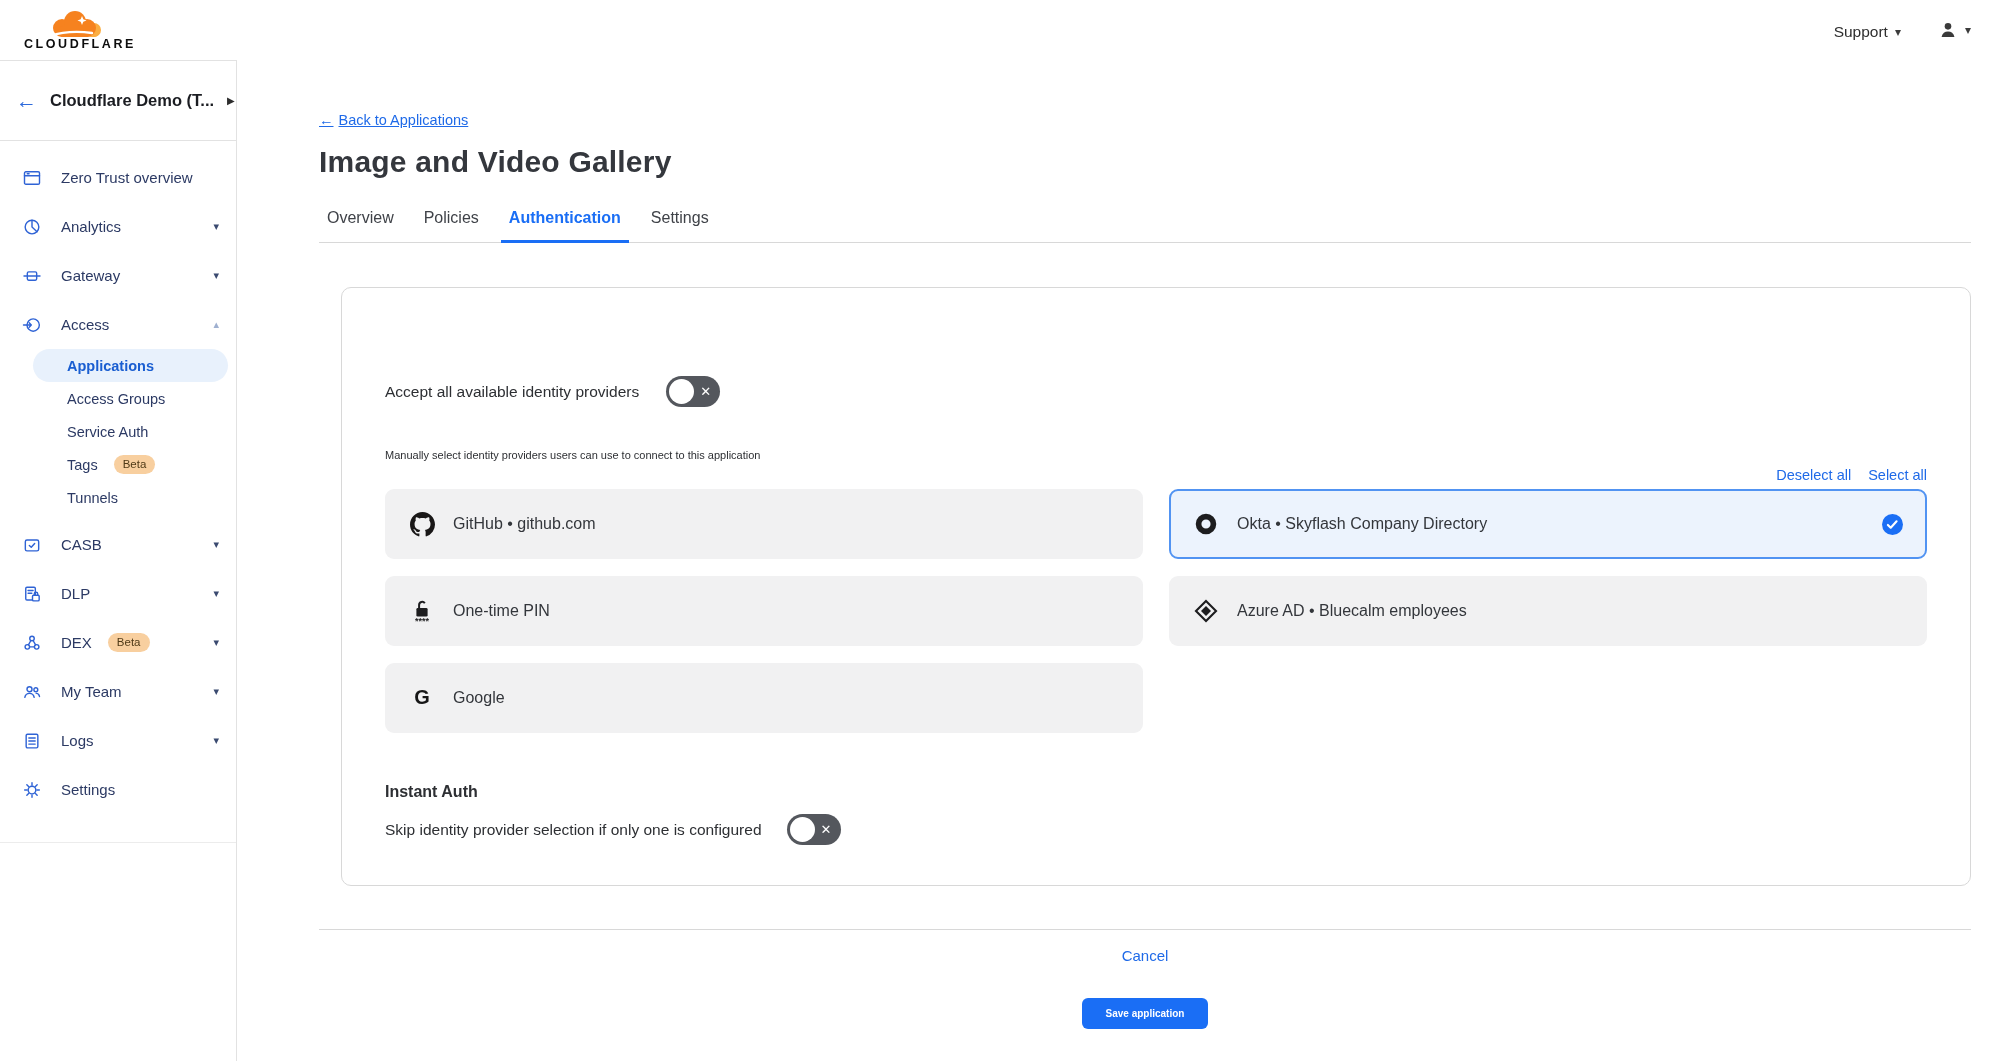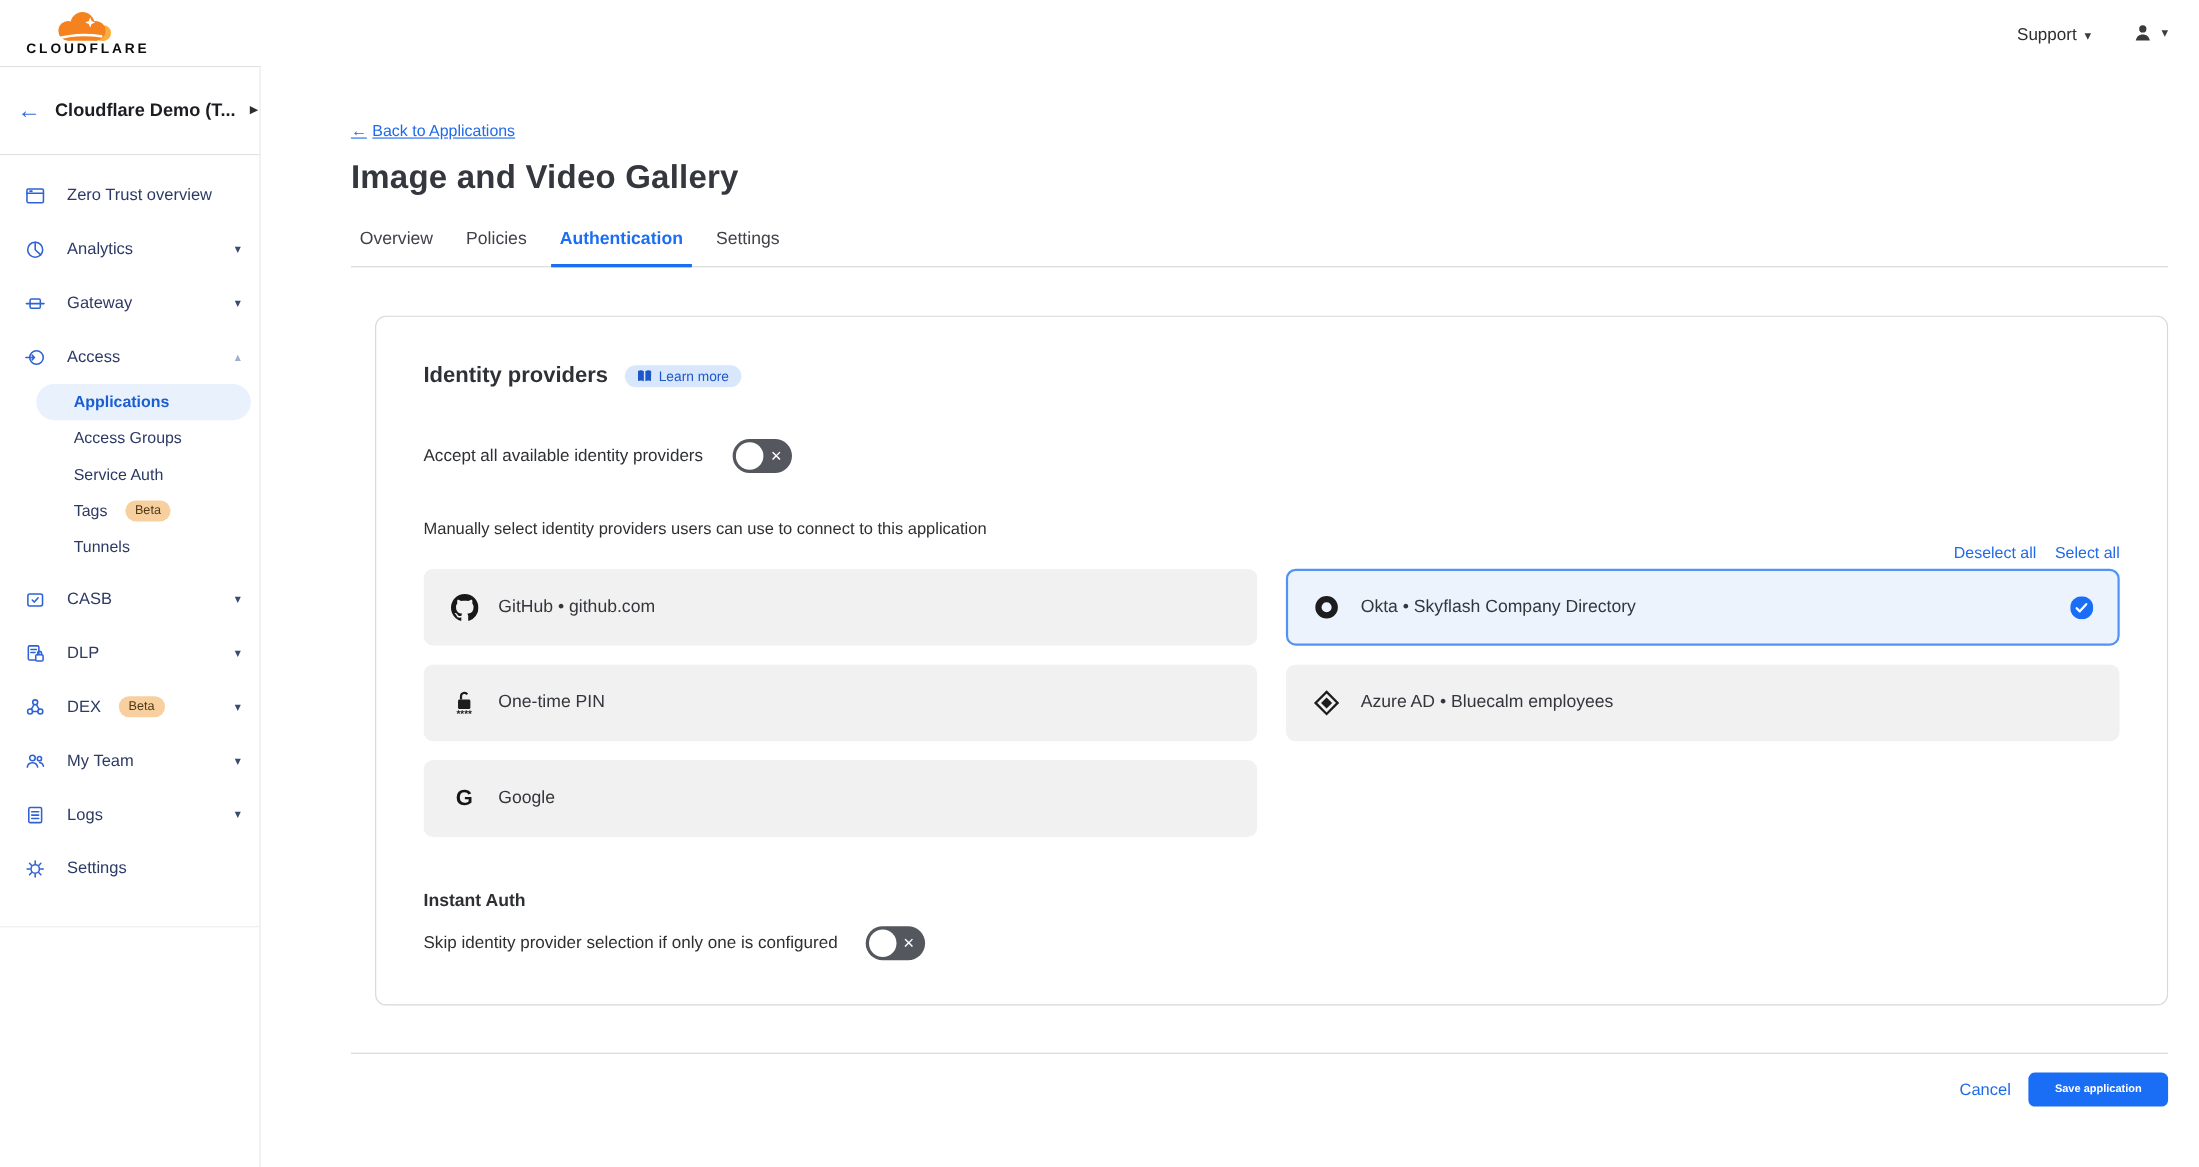--- a/index.html
+++ b/index.html
@@ -62,39 +62,39 @@
 
   .toggle-row { display:flex; align-items:center; margin-top:46px; }
   .toggle-label { font-size:15.5px; color:#2d2f33; }
   .toggle { position:relative; width:54px; height:31px; background:#54575d; border-radius:16px;
     margin-left:27px; cursor:pointer; flex:none; }
   .toggle .knob { position:absolute; left:3px; top:3px; width:25px; height:25px;
     background:#fff; border-radius:50%; }
   .toggle .tx { position:absolute; right:9px; top:50%; transform:translateY(-52%);
     color:#fff; font-size:13px; font-weight:bold; }
 
-  .manual-label { margin-top:42px; font-size:15px; color:#2d2f33; }
+  .manual-label { margin-top:42px; font-size:11px; color:#2d2f33; }
   .select-links { display:flex; justify-content:flex-end; gap:17px; margin-top:6px;
     font-size:14.5px; }
   .select-links span { color:#1f6ae8; cursor:pointer; }
 
   .providers { margin-top:6px; display:grid; grid-template-columns:1fr 1fr; column-gap:26px; row-gap:17px; }
   .tile { height:70px; background:#f1f1f2; border:2px solid transparent; border-radius:9px;
     display:flex; align-items:center; padding:0 22px; cursor:pointer; }
   .tile.selected { background:#ecf3fd; border-color:#5193f2; }
   .tile-icon { width:26px; display:inline-flex; justify-content:center; }
   .tile-label { margin-left:18px; font-size:16px; color:#33363b; }
   .tile-check { margin-left:auto; display:inline-flex; }
 
   .instant-head { margin-top:50px; font-size:16px; font-weight:bold; color:#2d2f33; }
   .instant-row { margin-top:13px; }
   .instant-row .toggle { margin-left:25px; }
 
   .footer-divider { border:none; border-top:1px solid #d8d8d8; margin-top:43px; }
-  .footer-actions { display:flex; align-items:center; justify-content:flex-end; gap:16px; margin-top:17px; }
+  .footer-actions { display:flex; align-items:center; justify-content:flex-end; gap:34px; margin-top:17px;flex-direction:column; }
   .cancel-link { font-size:15px; color:#1f6ae8; cursor:pointer; }
   .save-btn { background:#1a6ef5; color:#fff; border:none; border-radius:6px;
     padding:10px 24px; font-size:10px; font-weight:600; cursor:pointer;
     font-family:"Liberation Sans","DejaVu Sans",sans-serif; }
 </style>
 </head>
 <body>
 
 <header class="topbar">
   <div class="logo">
@@ -267,29 +267,20 @@
   <h1 class="page-title">Image and Video Gallery</h1>
 
   <div class="tabs">
       <div class="tab">Overview</div>
       <div class="tab">Policies</div>
       <div class="tab active">Authentication</div>
       <div class="tab">Settings</div>
     </div>
 
   <section class="card">
-    <div class="card-head">
-      <span class="card-title">Identity providers</span>
-      <span class="learn-pill">
-        <svg viewBox="0 0 16 14">
-          <path d="M1 1.6C3.2.4 5.2.4 7.2 1.8v10.6C5.2 11.2 3.2 11.2 1 12.2zM15 1.6C12.8.4 10.8.4 8.8 1.8v10.6c2-1.2 4-1.2 6-.2z" fill="#1e57c9"></path>
-        </svg>
-        <span>Learn more</span>
-      </span>
-    </div>
 
     <div class="toggle-row">
       <span class="toggle-label">Accept all available identity providers</span>
       <div class="toggle">
         <span class="knob"></span>
         <span class="tx">✕</span>
       </div>
     </div>
 
     <div class="manual-label">Manually select identity providers users can use to connect to this application</div>

